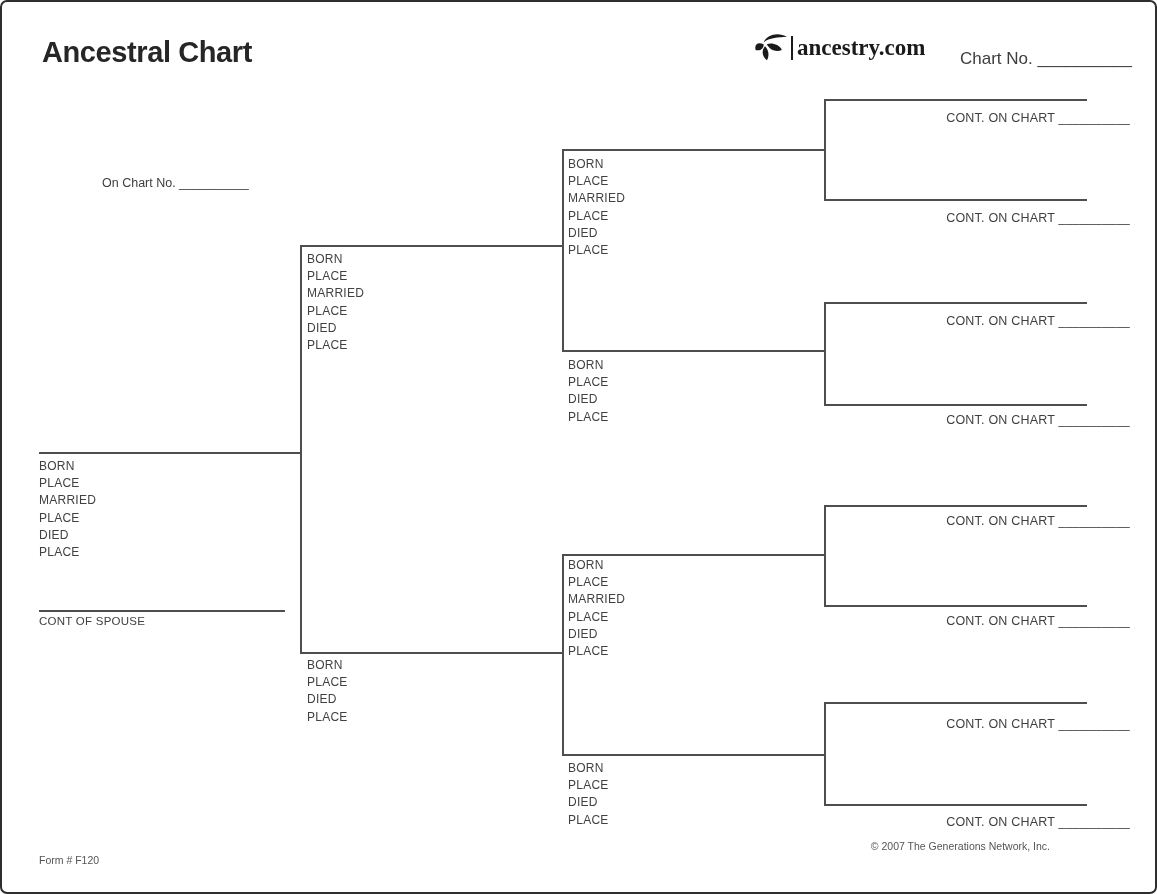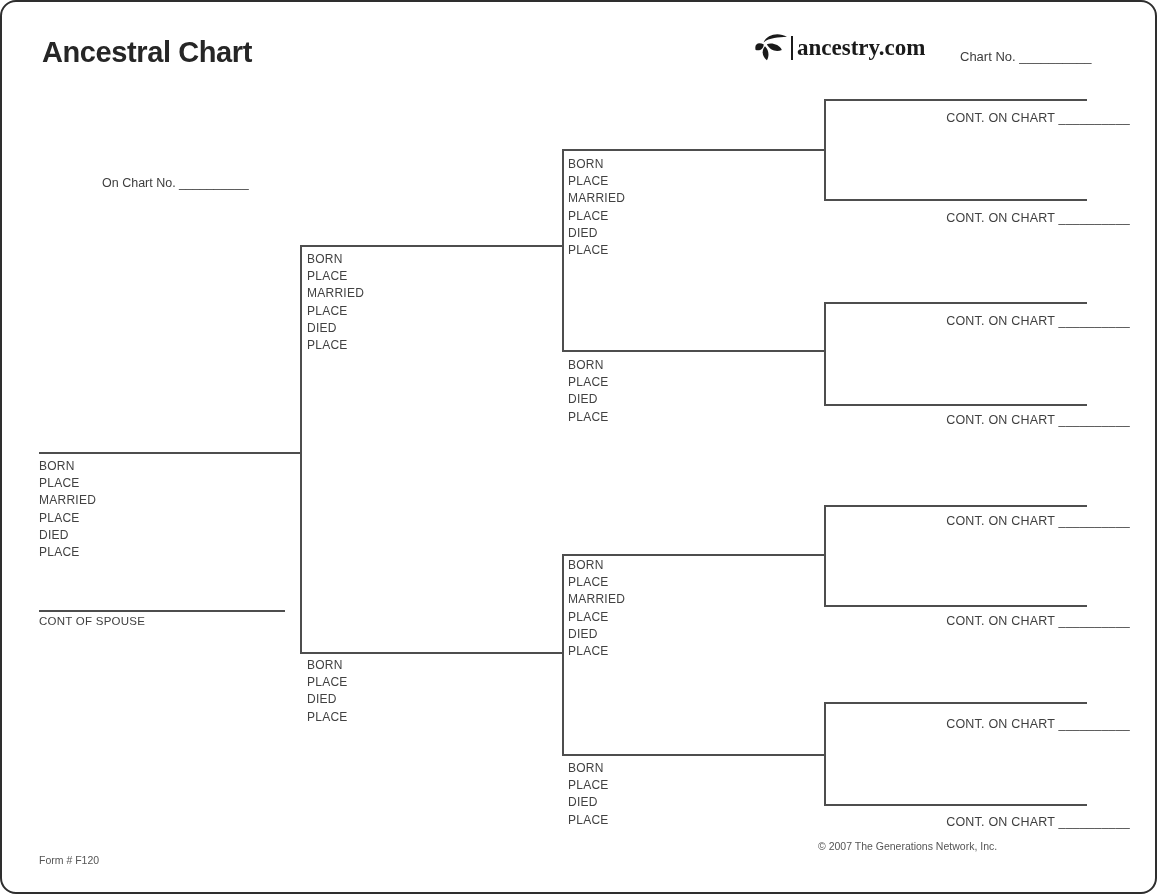--- a/index.html
+++ b/index.html
@@ -5,32 +5,32 @@
   html,body{margin:0;padding:0;background:#fff;}
   #page{
     position:relative;
     width:1157px;height:894px;
     background:#fff;
     font-family:"Liberation Sans", sans-serif;
     color:#414141;
     overflow:hidden;
     box-sizing:border-box;
     border:2px solid #2e2e2e;
-    border-radius:16px;
+    border-radius:7px;
   }
   .hline{position:absolute;height:1.6px;background:#4e4e4e;}
   .vline{position:absolute;width:1.6px;background:#4e4e4e;}
   .labels{position:absolute;font-size:12px;line-height:17.2px;letter-spacing:.25px;color:#414141;}
   .note{position:absolute;font-size:12.5px;line-height:17px;color:#3d3d3d;}
   .cont{position:absolute;width:300px;text-align:right;font-size:12.5px;letter-spacing:.2px;color:#3f3f3f;}
   .title{position:absolute;left:40px;top:34px;font-size:29px;font-weight:bold;letter-spacing:-.4px;color:#262626;}
   .logo{position:absolute;left:753px;top:30px;display:flex;align-items:center;height:32px;}
   .logo-bar{width:2px;height:24px;background:#1a1a1a;margin:0 4px 0 2px;}
   .wordmark{font-family:"Liberation Serif", serif;font-size:23px;font-weight:700;color:#1a1a1a;line-height:32px;}
-  .chartno{position:absolute;left:958px;top:47px;font-size:13px;color:#3d3d3d;}
+  .chartno{position:absolute;left:958px;top:47px;font-size:17px;color:#3d3d3d;}
   .footer-item{position:absolute;top:838px;font-size:10.5px;color:#555;}
   .spouse{position:absolute;left:37px;top:613px;font-size:11.5px;letter-spacing:.25px;color:#414141;}
 </style>
 </head>
 <body>
 
 <div id="page">
 
   <div class="title">Ancestral Chart</div>
 
@@ -139,15 +139,15 @@
   <div class="cont" style="left:828px;top:109px;">CONT. ON CHART __________</div>
   <div class="cont" style="left:828px;top:209px;">CONT. ON CHART __________</div>
   <div class="cont" style="left:828px;top:312px;">CONT. ON CHART __________</div>
   <div class="cont" style="left:828px;top:411px;">CONT. ON CHART __________</div>
   <div class="cont" style="left:828px;top:512px;">CONT. ON CHART __________</div>
   <div class="cont" style="left:828px;top:612px;">CONT. ON CHART __________</div>
   <div class="cont" style="left:828px;top:715px;">CONT. ON CHART __________</div>
   <div class="cont" style="left:828px;top:813px;">CONT. ON CHART __________</div>
 
   <div class="footer-item" style="left:37px;margin-top:14px;">Form # F120</div>
-  <div class="footer-item" style="left:816px;width:300px;text-align:left;">© 2007 The Generations Network, Inc.</div>
+  <div class="footer-item" style="left:748px;width:300px;text-align:right;">© 2007 The Generations Network, Inc.</div>
 
 </div>
 
 </body></html>

